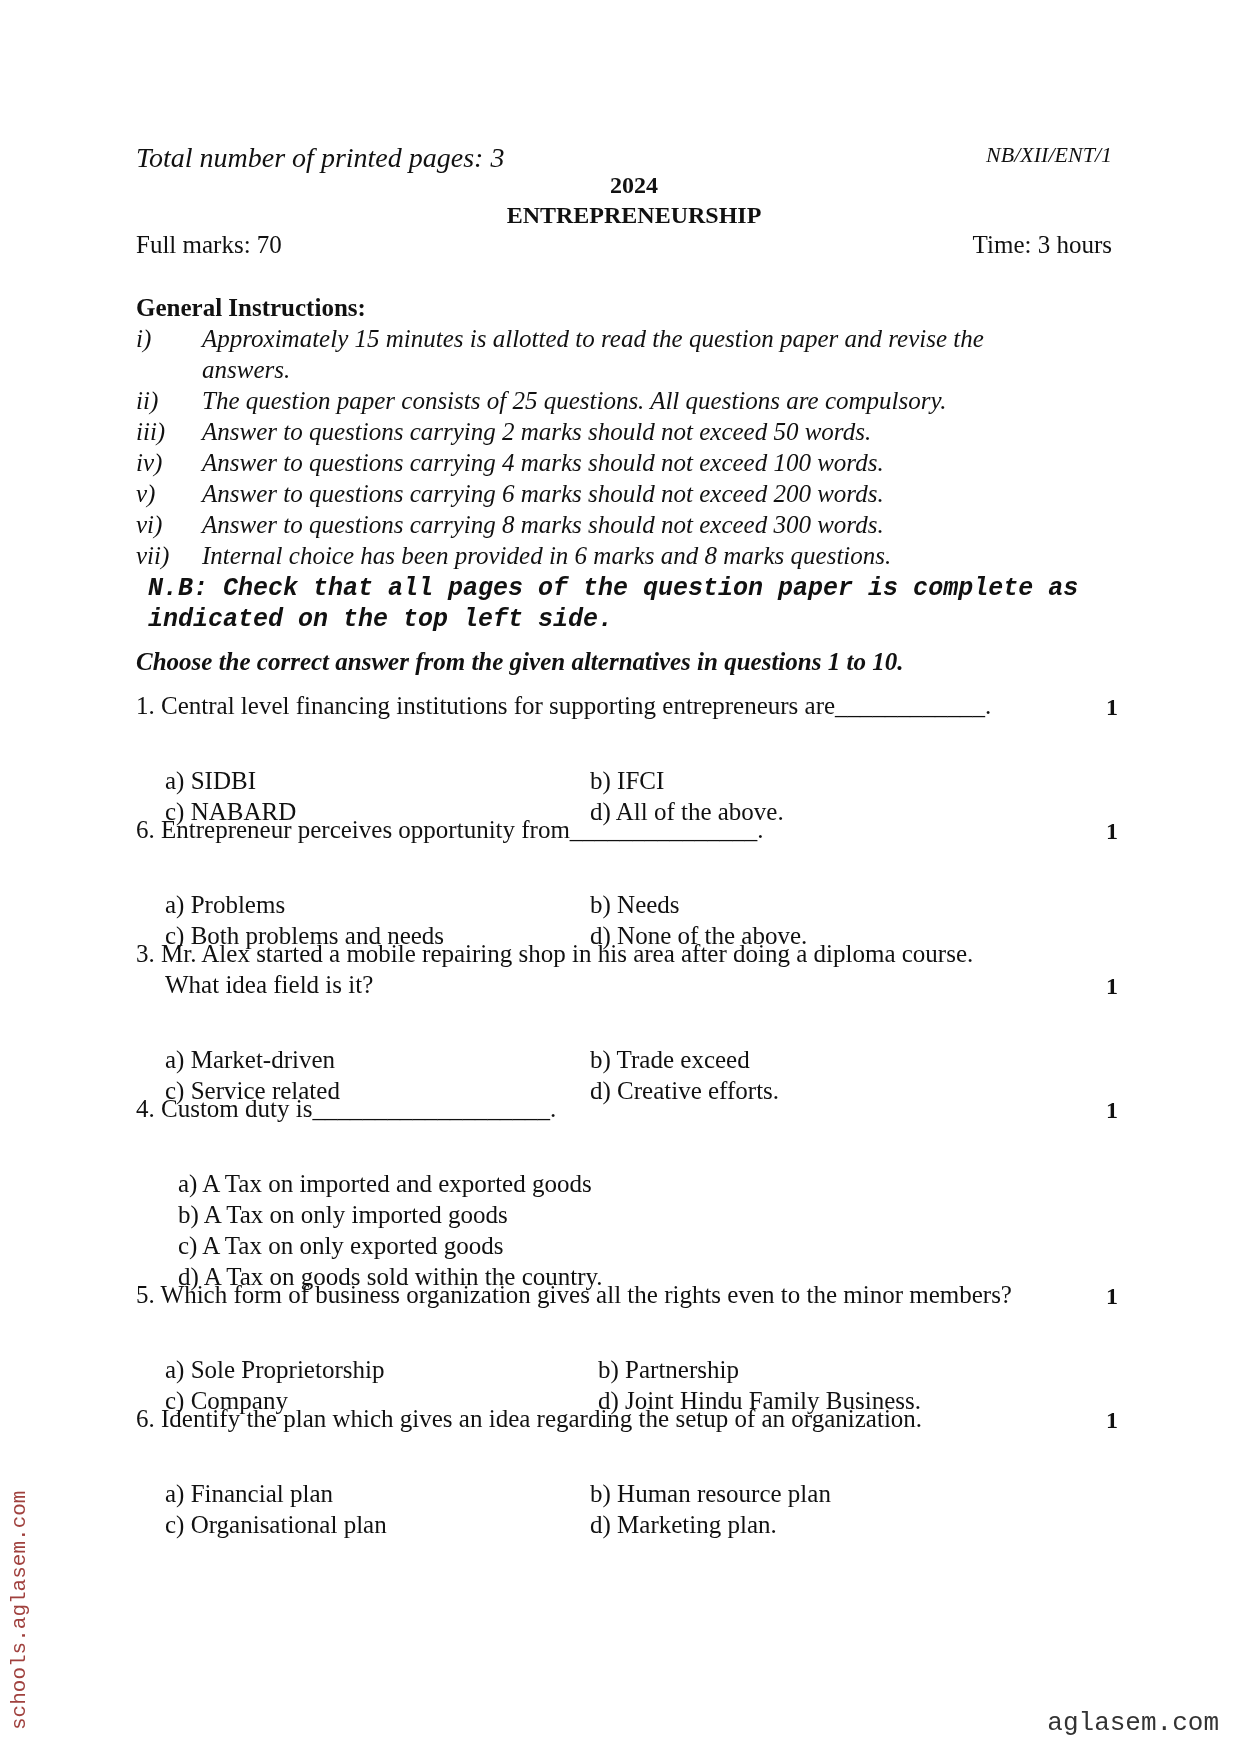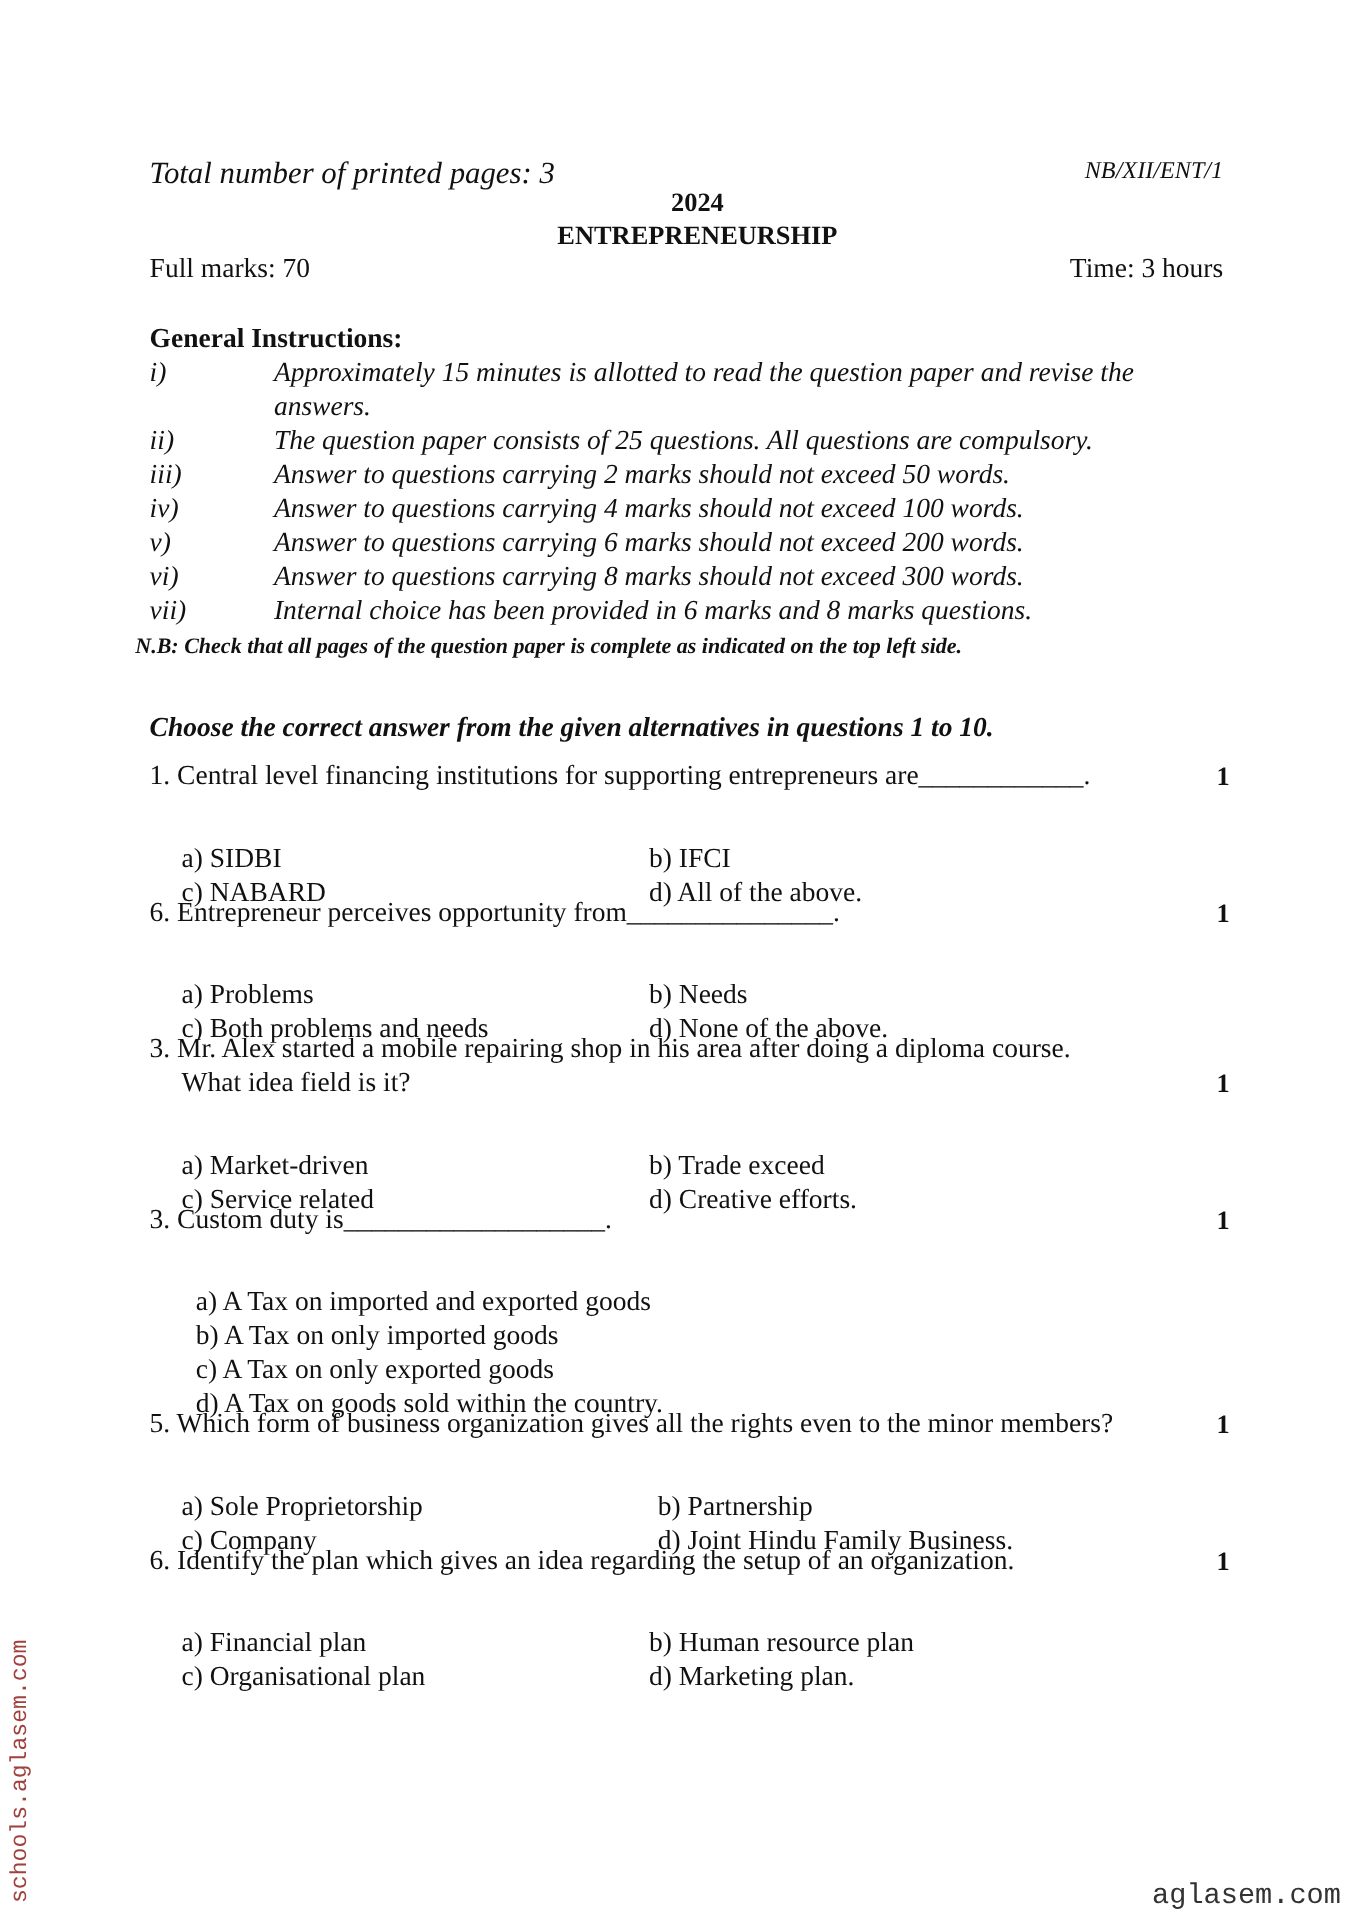--- a/index.html
+++ b/index.html
@@ -8,22 +8,22 @@
   .abs { position: absolute; }
   .hdr-left { left: 136px; top: 142px; font-size: 28px; font-style: italic; }
   .hdr-right { right: 127px; top: 142px; font-size: 22px; font-style: italic; }
   .year { left: 0; width: 1268px; text-align: center; top: 172px; font-size: 24px; font-weight: bold; }
   .subject { left: 0; width: 1268px; text-align: center; top: 202px; font-size: 24px; font-weight: bold; }
   .marks { left: 136px; top: 231px; font-size: 25px; }
   .time { right: 127px; top: 231px; font-size: 25px; }
   .gi-title { left: 136px; top: 294px; font-size: 25px; font-weight: bold; }
   .inst { font-size: 25px; font-style: italic; }
   .inst .num { position: absolute; left: 136px; }
-  .inst .txt { position: absolute; left: 202px; width: 880px; margin-left: 47px; }
-  .nb { left: 123px; top: 573px; width: 970px; font-size: 20px; font-weight: bold; font-style: italic; line-height: 31px; }
+  .inst .txt { position: absolute; left: 202px; width: 880px; }
+  .nb { left: 148px; top: 573px; width: 970px; font-size: 25px; font-weight: bold; font-style: italic; line-height: 31px; font-family: Liberation Mono, monospace; }
   .choose { left: 136px; top: 648px; font-size: 25px; font-weight: bold; font-style: italic; }
   .q { font-size: 25px; }
   .mark { position: absolute; right: 121px; font-weight: bold; font-size: 24px; }
   .opt { position: absolute; font-size: 25px; white-space: nowrap; margin-top: 44px; }
   .wm-left { left: 8px; top: 1730px; transform: rotate(-90deg); transform-origin: left top;
              font-family: "Liberation Mono", monospace; font-size: 21px; color: #a0413e; white-space: nowrap; }
   .wm-right { right: 20px; top: 1708px; font-family: "Liberation Mono", monospace; font-size: 26px; color: #333; }
 </style>
 </head>
 <body>
@@ -94,21 +94,21 @@
   <span class="abs" style="left:136px;top:940px">3. Mr. Alex started a mobile repairing shop in his area after doing a diploma course.</span>
   <span class="abs" style="left:165px;top:971px">What idea field is it?</span>
   <span class="mark" style="top:973px">1</span>
   <span class="opt" style="left:165px;top:1002px">a)  Market-driven</span>
   <span class="opt" style="left:590px;top:1002px">b) Trade exceed</span>
   <span class="opt" style="left:165px;top:1033px">c)  Service related</span>
   <span class="opt" style="left:590px;top:1033px">d)  Creative efforts.</span>
 </div>
 
 <div class="q">
-  <span class="abs" style="left:136px;top:1095px">3.   Custom duty is___________________.</span>
+  <span class="abs" style="left:136px;top:1095px">4.   Custom duty is___________________.</span>
   <span class="mark" style="top:1097px">1</span>
   <span class="opt" style="left:178px;top:1126px">a) A Tax on imported and exported goods</span>
   <span class="opt" style="left:178px;top:1157px">b) A Tax on only imported goods</span>
   <span class="opt" style="left:178px;top:1188px">c) A Tax on only exported goods</span>
   <span class="opt" style="left:178px;top:1219px">d) A Tax on goods sold within the country.</span>
 </div>
 
 <div class="q">
   <span class="abs" style="left:136px;top:1281px">5.  Which form of business organization gives all the rights even to the minor members?</span>
   <span class="mark" style="top:1283px">1</span>

